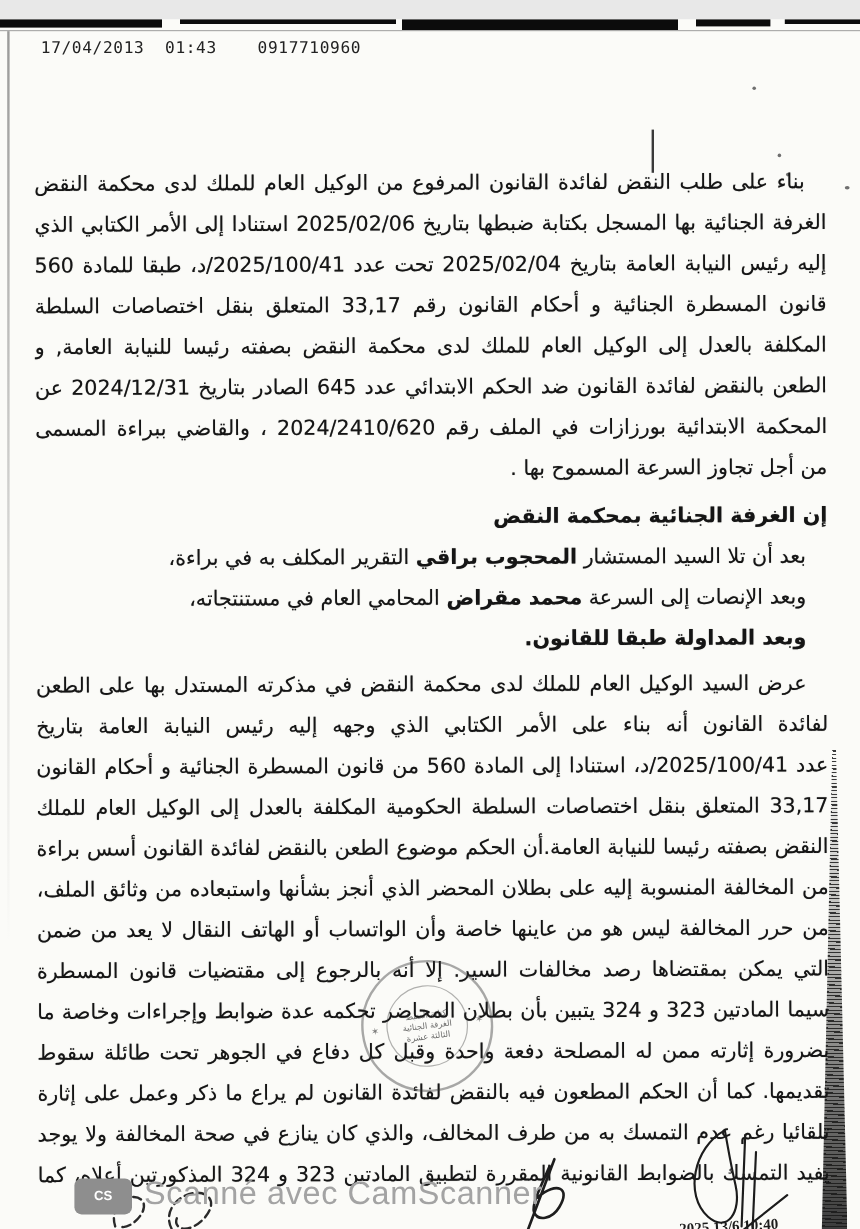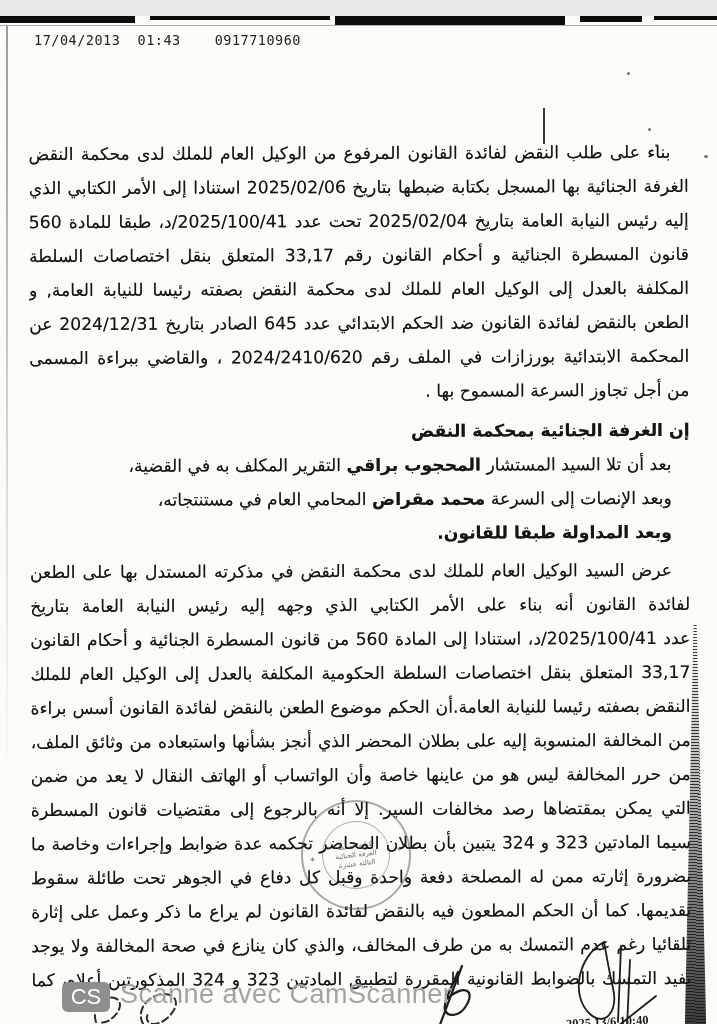--- a/index.html
+++ b/index.html
@@ -49,21 +49,21 @@
   .stamp .inner{
     width:66px;height:66px;border-radius:50%;border:1.5px solid rgba(55,55,55,.45);
     display:flex;flex-direction:column;align-items:center;justify-content:center;gap:1px;
   }
   .stamp .s-txt{font-size:7px;line-height:8px;color:rgba(40,40,40,.8);direction:rtl;white-space:nowrap;}
   .stamp .star{position:absolute;font-size:8px;color:rgba(40,40,40,.7);}
   .star.l{left:6px;top:48px;} .star.r{right:6px;top:48px;}
   
   .cs-badge{
     position:absolute;left:62px;top:966px;width:48px;height:30px;border-radius:6px;
-    background:#8e8e8e;color:#fff;font-weight:normal;font-size:22px;
+    background:#8e8e8e;color:#fff;font-weight:bold;font-size:11px;
     display:flex;align-items:center;justify-content:center;
     font-family:"Liberation Sans",sans-serif;
   }
   .cs-text{
     position:absolute;left:120px;top:963px;font-size:27px;color:#a3a3a3;
     font-family:"Liberation Sans",sans-serif;letter-spacing:.5px;
   }
   .sig{position:absolute;pointer-events:none;}
   .date-stamp{
     position:absolute;left:566px;top:999px;font-family:"Liberation Serif",serif;
@@ -108,21 +108,21 @@
     <div class="ln just">المكلفة بالعدل إلى الوكيل العام للملك لدى محكمة النقض بصفته رئيسا للنيابة العامة, و الرامي إلى</div>
     <div class="ln just">الطعن بالنقض لفائدة القانون ضد الحكم الابتدائي عدد 645 الصادر بتاريخ 2024/12/31 عن</div>
     <div class="ln just">
       <span>المحكمة الابتدائية بورزازات في الملف رقم 2024/2410/620 ، والقاضي ببراءة المسمى محمد</span>
     </div>
     <div class="ln">من أجل تجاوز السرعة المسموح بها .</div>
 
     <div class="ln heading">إن الغرفة الجنائية بمحكمة النقض</div>
 
     <div class="ln indent">
-      <span>بعد أن تلا السيد المستشار </span><span class="bold">المحجوب براقي</span><span> التقرير المكلف به في القضية،</span>
+      <span>بعد أن تلا السيد المستشار </span><span class="bold">المحجوب براقي</span><span> التقرير المكلف به في براءة،</span>
     </div>
     <div class="ln indent">
       <span>وبعد الإنصات إلى السرعة </span><span class="bold">محمد مقراض</span><span> المحامي العام في مستنتجاته،</span>
     </div>
     <div class="ln indent bold">وبعد المداولة طبقا للقانون.</div>
 
     <div class="p3">
       <div class="ln just indent">عرض السيد الوكيل العام للملك لدى محكمة النقض في مذكرته المستدل بها على الطعن بالنقض</div>
       <div class="ln just">لفائدة القانون أنه بناء على الأمر الكتابي الذي وجهه إليه رئيس النيابة العامة بتاريخ 2025/02/04 تحت</div>
       <div class="ln just">عدد 2025/100/41/د، استنادا إلى المادة 560 من قانون المسطرة الجنائية و أحكام القانون رقم</div>

